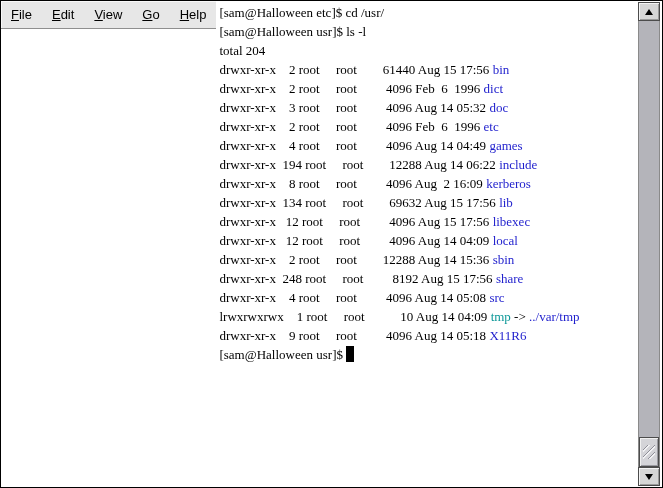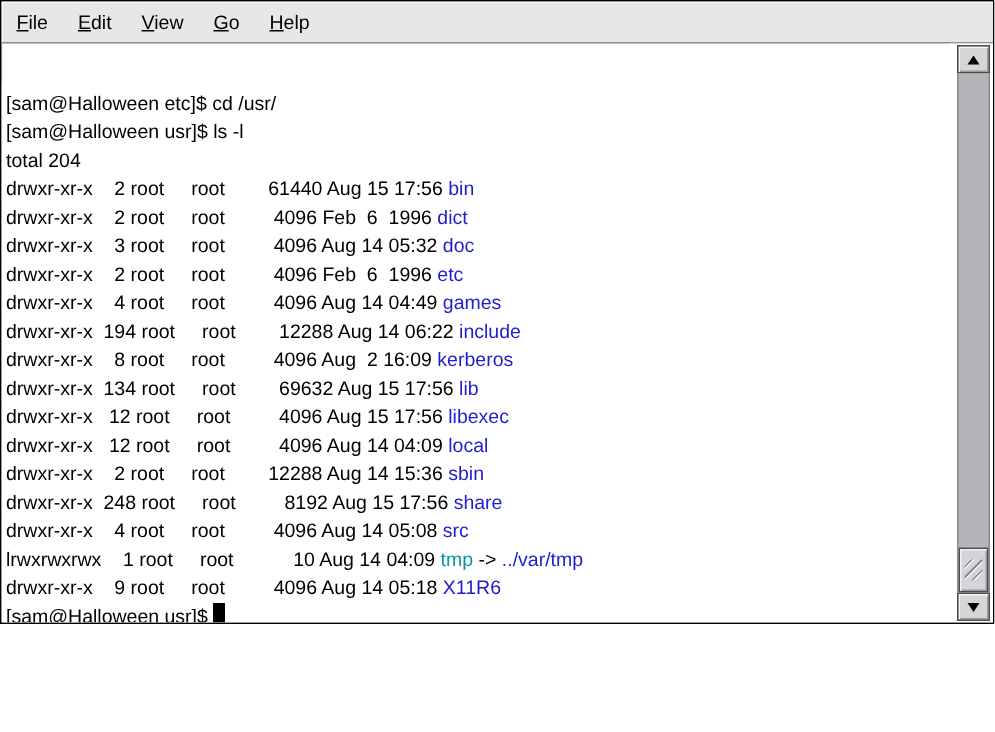--- a/index.html
+++ b/index.html
@@ -1,23 +1,23 @@
 <!DOCTYPE html>
 <html style="--accent-directory: #1e1ecd; --accent-symlink: #0d9898; --terminal-fg: #000000; --terminal-bg: #ffffff; --menu-bg: #e7e7e7; --scrollbar-track: #b4b4ba;"><head>
 <meta charset="utf-8">
 <style>
   * { box-sizing: border-box; margin: 0; padding: 0; }
   html, body { width: 663px; height: 488px; }
   body { font-family: "Liberation Sans", sans-serif; }
 
   .window {
-    width: 663px; height: 416px;
+    width: 663px; height: 488px;
     border: 1px solid #000;
     background: var(--terminal-bg, #fff);
-    display: flex; flex-direction: column;
+    display: flex; flex-direction: row;
     overflow: hidden;
   }
 
   
   .menubar {
     height: 28px; flex: 0 0 28px;
     background: var(--menu-bg, #e7e7e7);
     border-bottom: 1px solid #8f8f8f;
     box-shadow: inset 1px 1px 0 #f8f8f8;
     display: flex; align-items: center;
@@ -31,26 +31,25 @@
   }
   .menu-item u { text-decoration: underline; }
 
   
   .content { flex: 1; display: flex; min-height: 0; }
 
   .terminal {
     flex: 1;
     background: var(--terminal-bg, #fff);
     color: var(--terminal-fg, #000);
-    font-family: Liberation Sans, sans-serif;
+    font-family: Liberation Serif, serif;
     font-size: 13px; line-height: 19px;
     padding: 2px 0 10px 3px;
     white-space: pre;
     overflow: hidden;
-    margin-top: 28px;
   }
   .tline { height: 19px; }
   .dir  { color: var(--accent-directory, #1e1ecd); }
   .link { color: var(--accent-symlink, #0d9898); }
   .cursor {
     display: inline-block;
     width: 8px; height: 16px;
     background: #000;
     vertical-align: -3px;
   }

